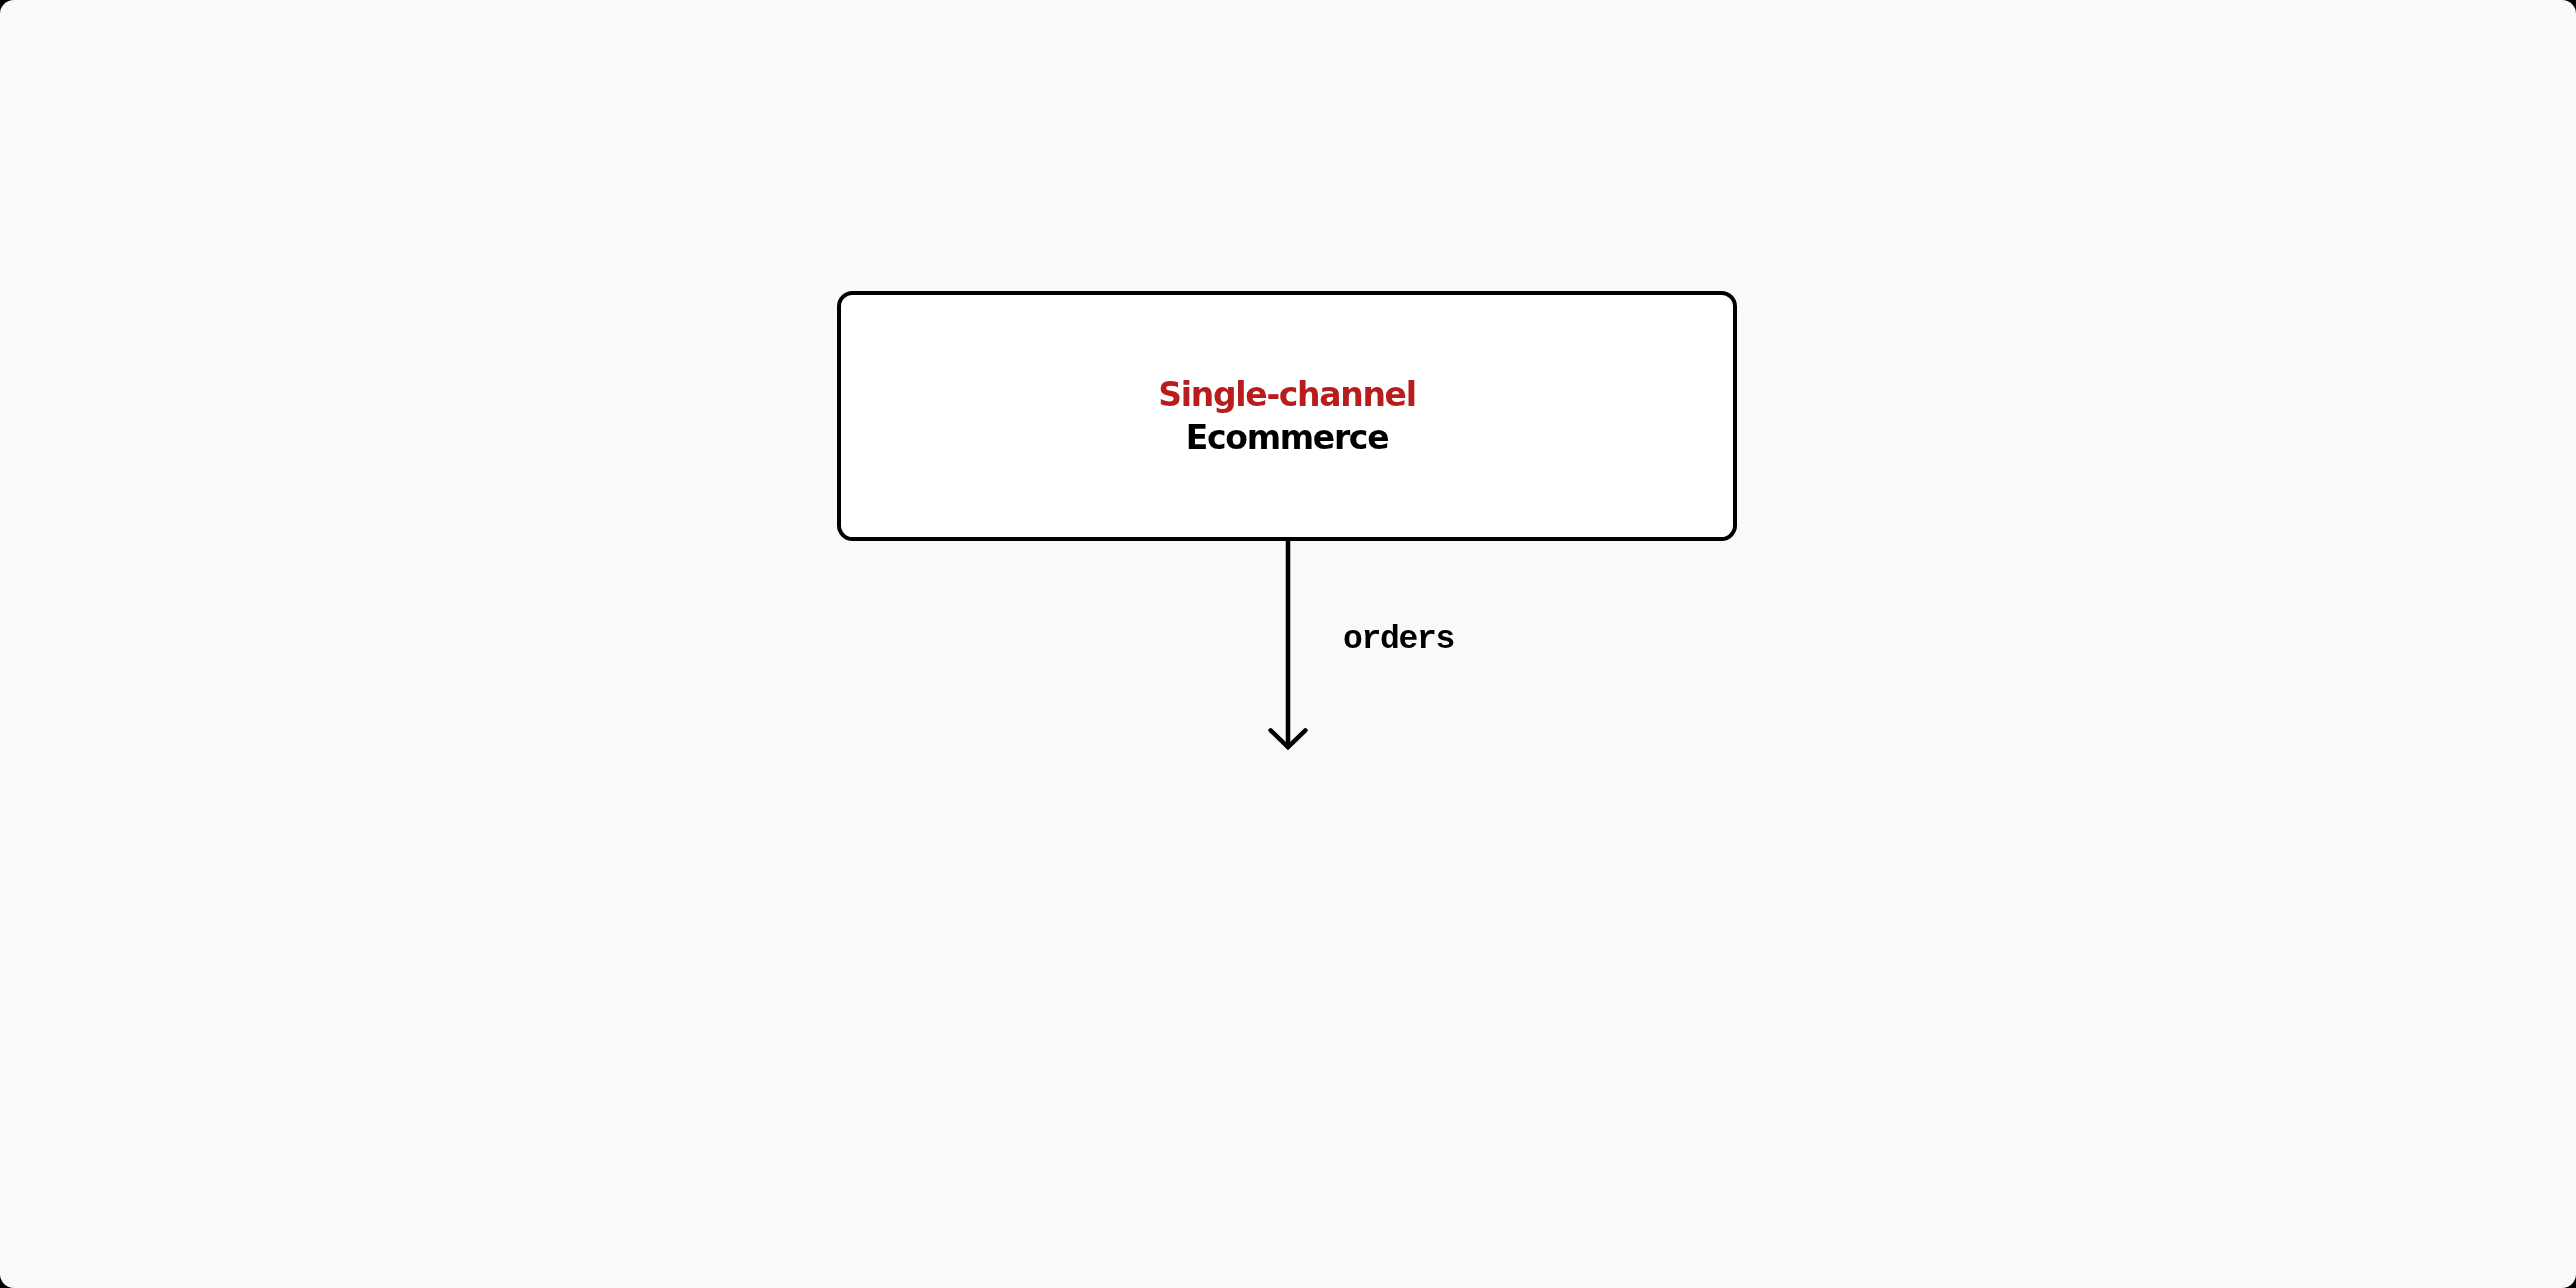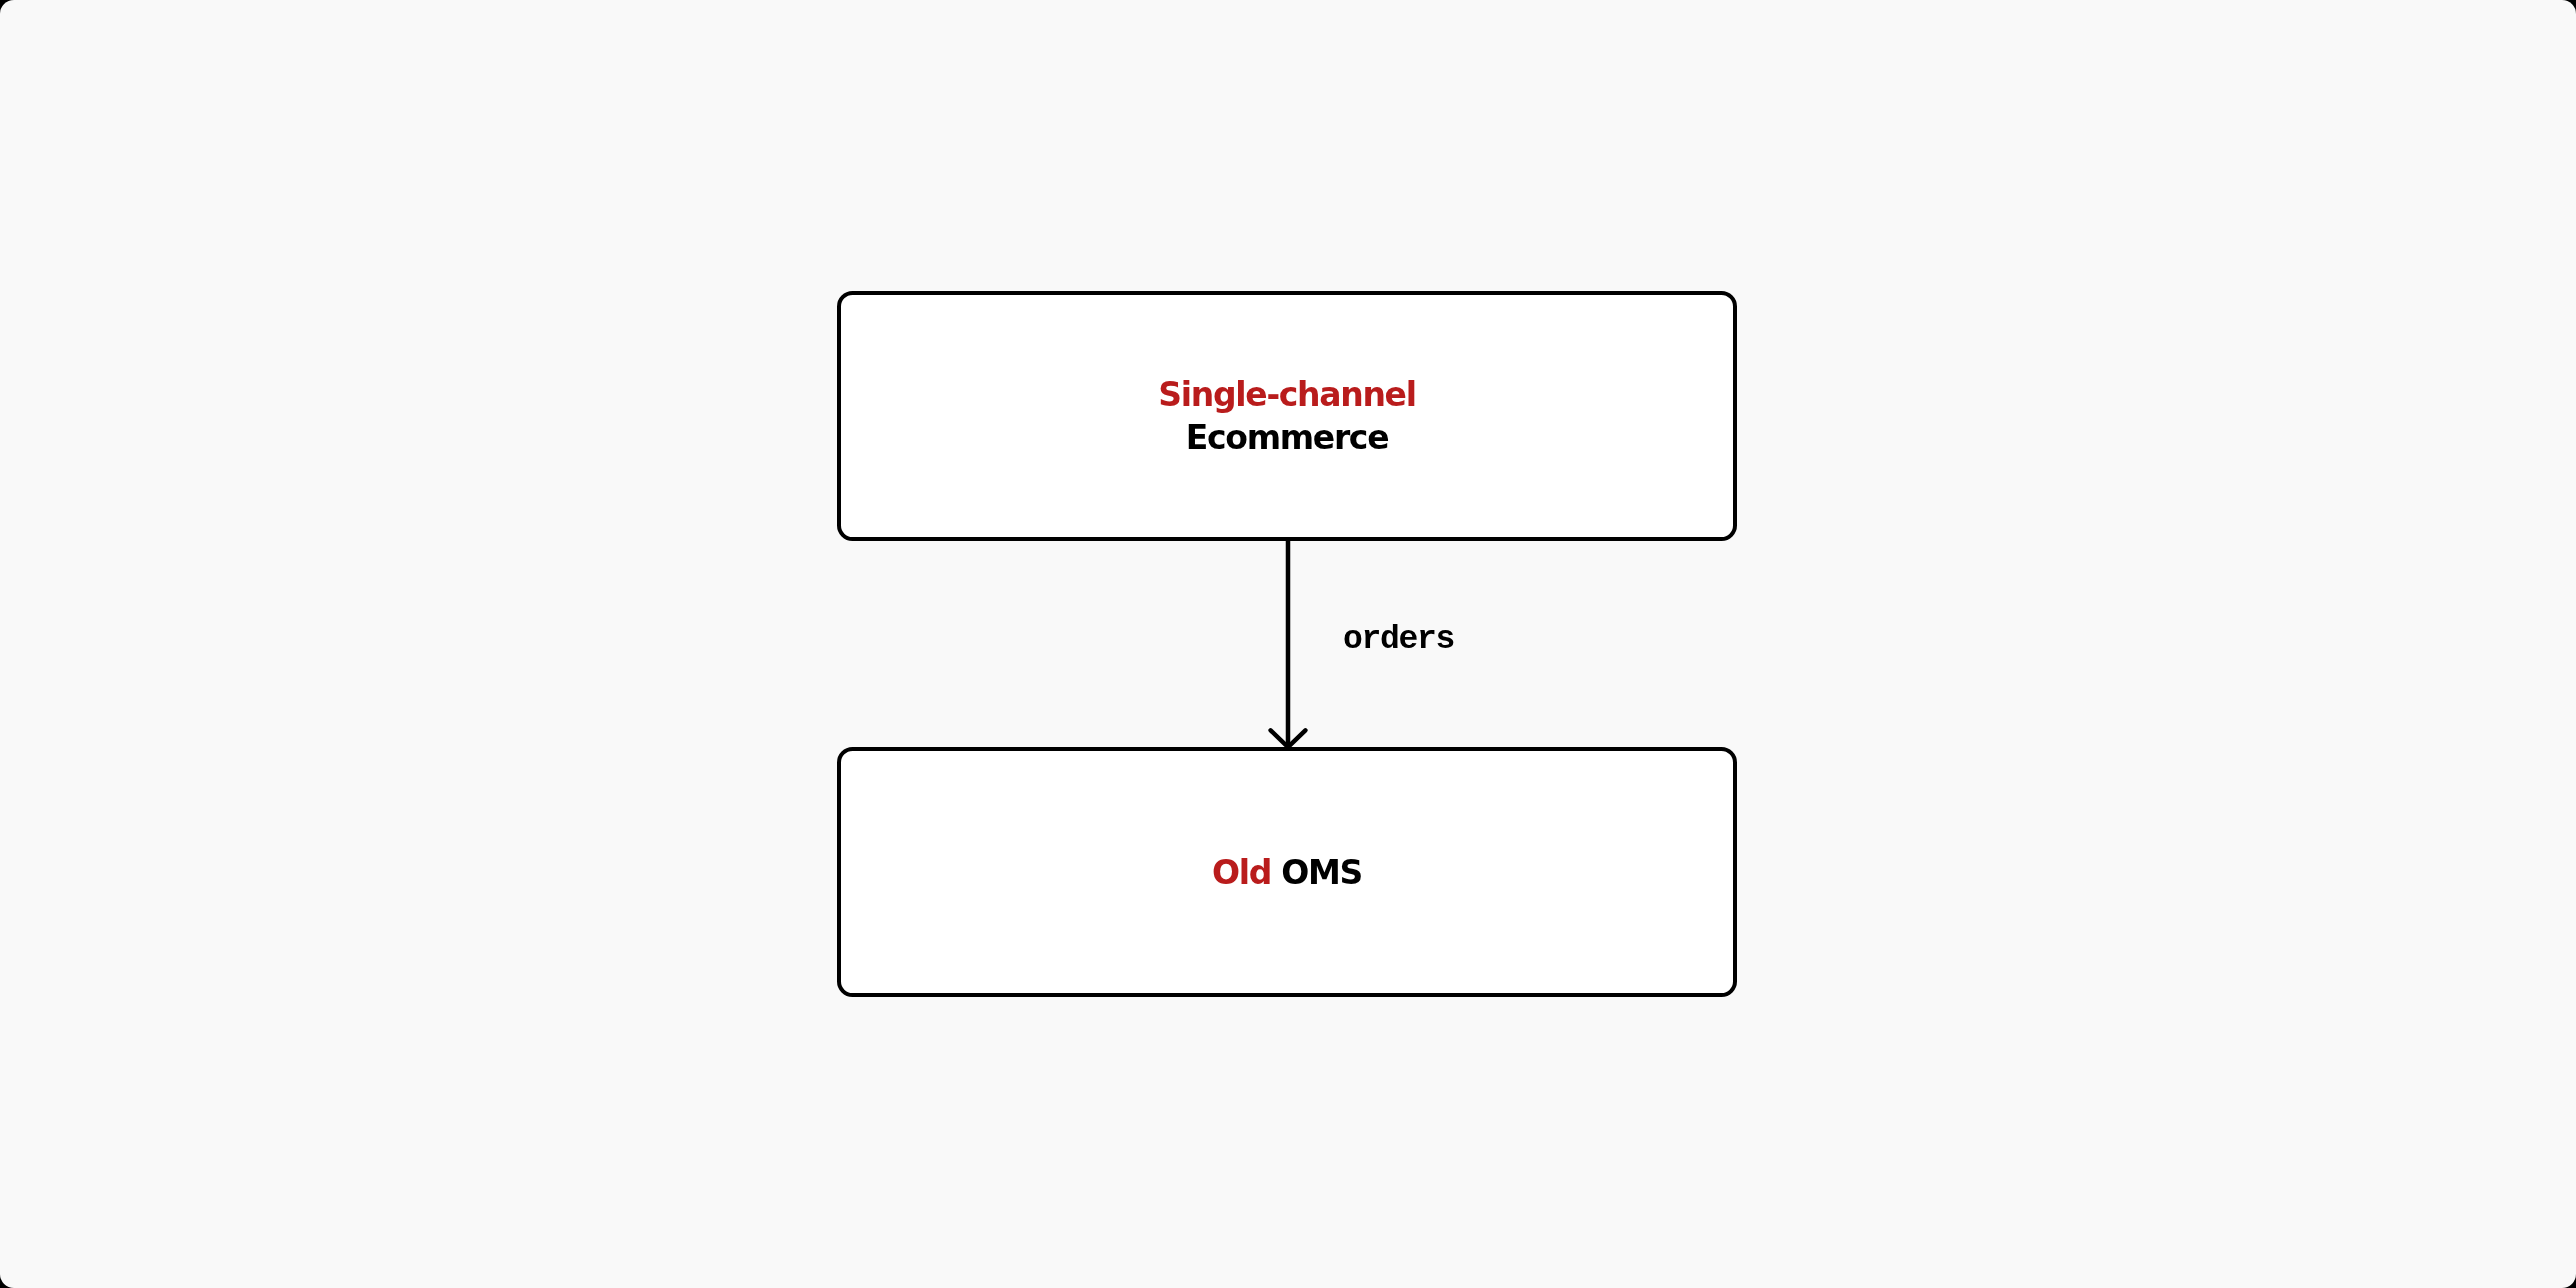--- a/index.html
+++ b/index.html
@@ -76,21 +76,15 @@
 
   <div class="node node-top">
     <div>
       <span class="node-text accent">Single-channel</span>
       <span class="node-text">Ecommerce</span>
     </div>
   </div>
 
   <div class="edge-label">orders</div>
 
-  <div class="node node-bottom">
-    <div>
-      <span class="accent">Old</span>
-      <span>OMS</span>
-    </div>
-  </div>
 
 </div>
 
 
 </body></html>

